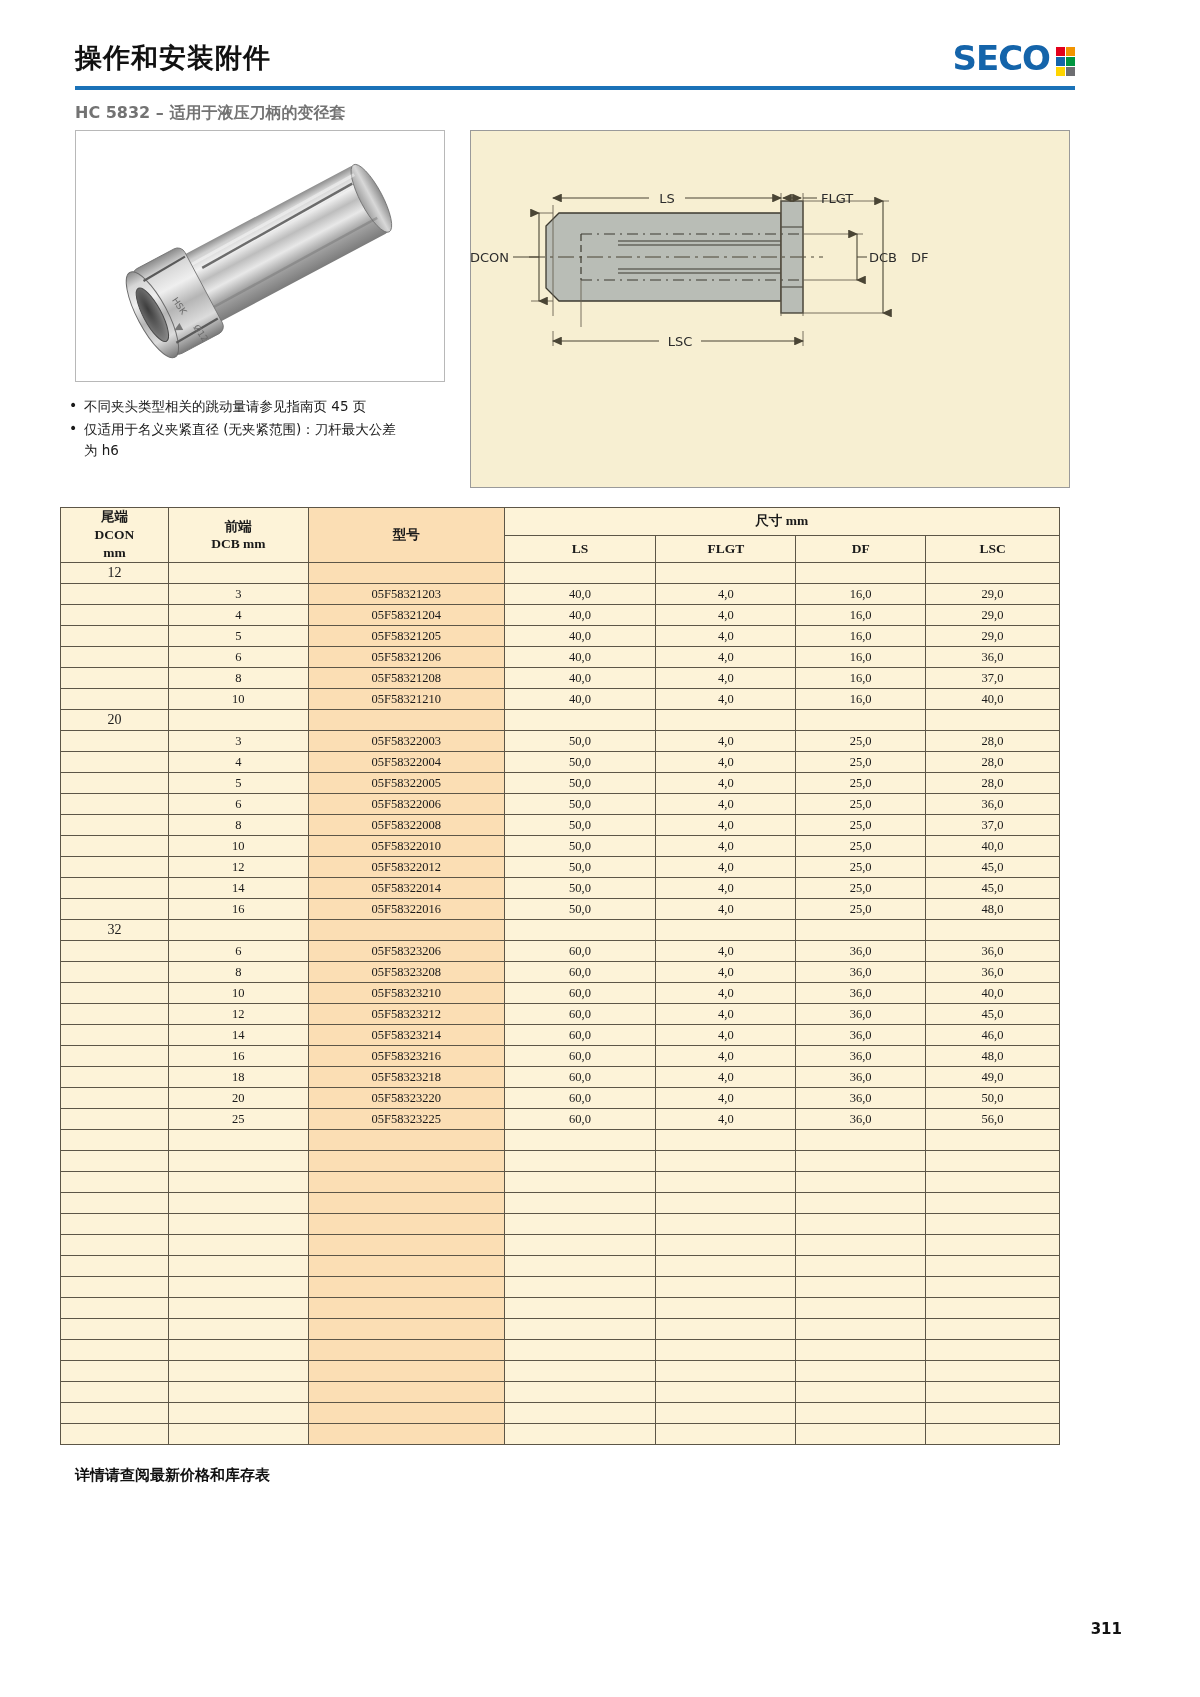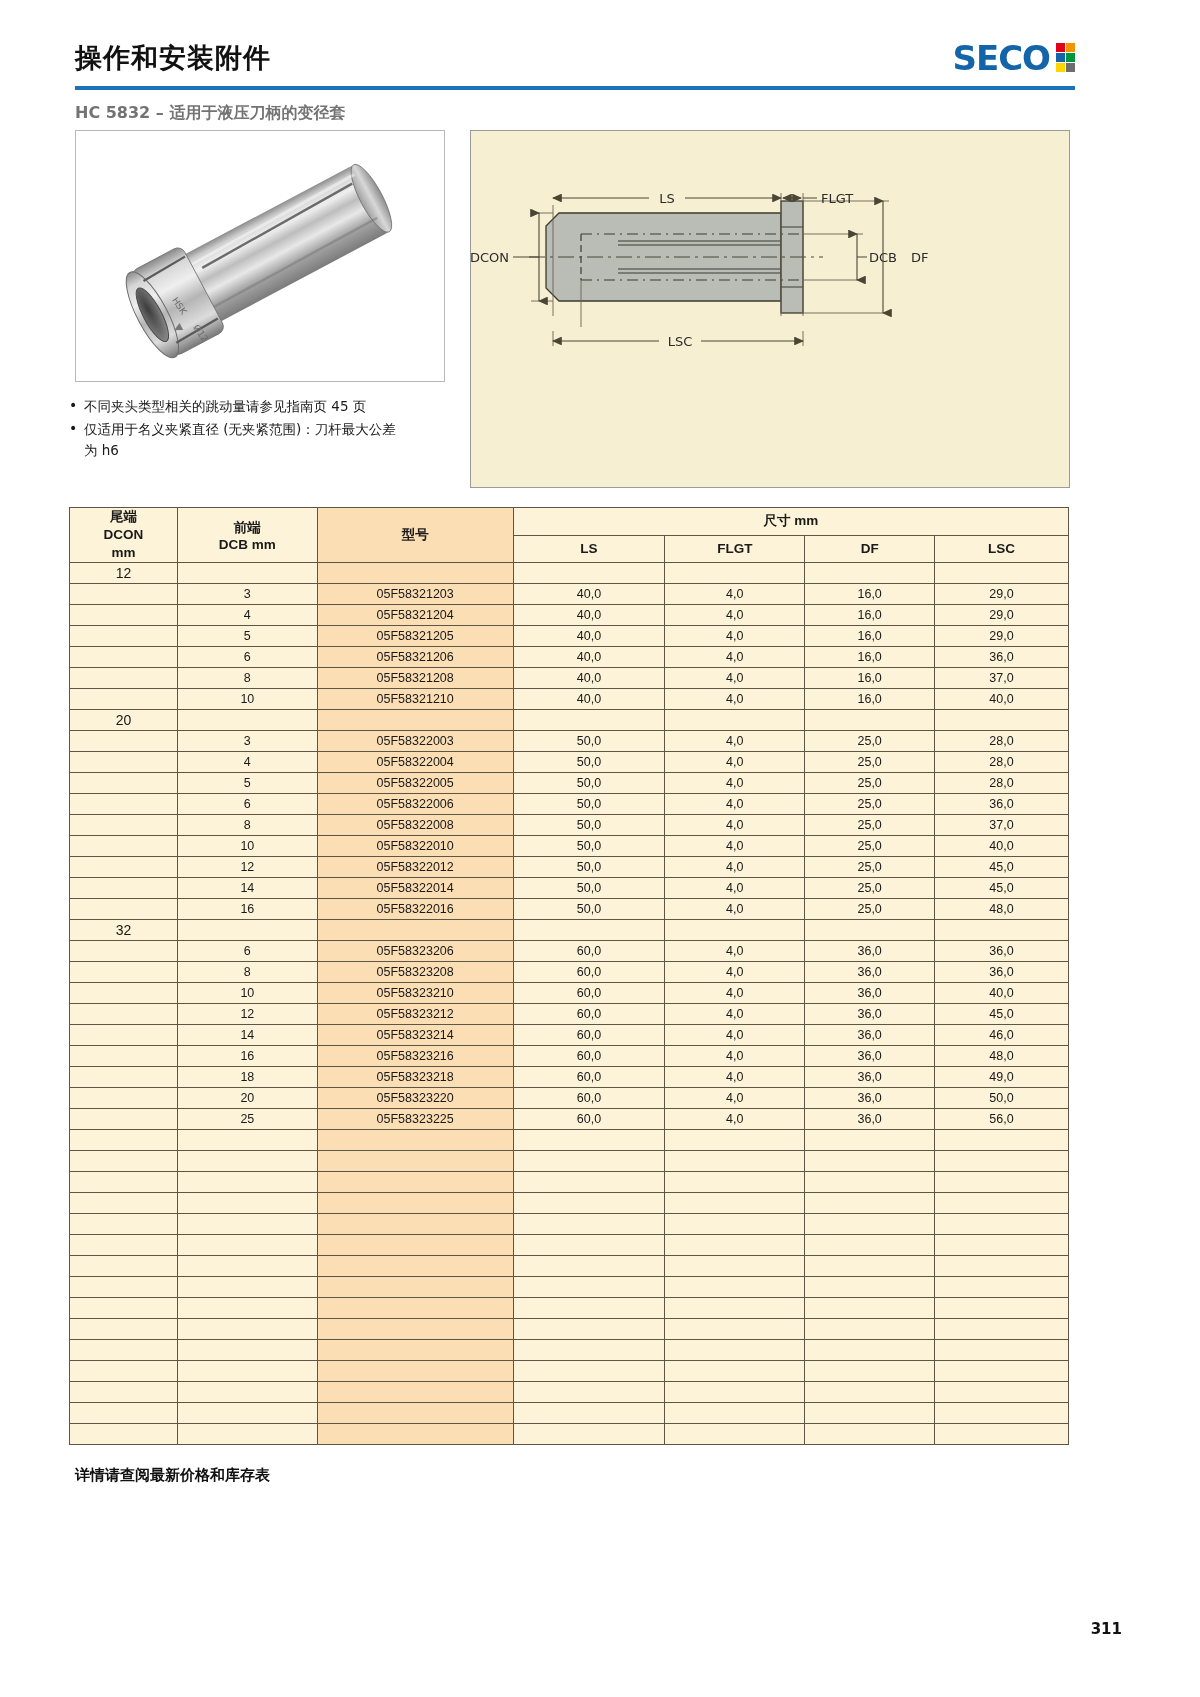--- a/index.html
+++ b/index.html
@@ -17,21 +17,21 @@
   
   .hdr { position:absolute; left:75px; top:34px; width:1000px; height:58px; }
   .hdr-title {
     font-family:"DejaVu Serif", serif;
     font-weight:bold;
     font-size:27px;
     letter-spacing:1px;
     color:#111;
     position:absolute; left:0; top:6px;
   }
-  .logo { position:absolute; right:0; top:6px; display:flex; align-items:flex-start; }
+  .logo { position:absolute; right:0; top:6px; display:flex; align-items:flex-end; }
   .logo-word {
     font-family:"DejaVu Sans", sans-serif;
     font-weight:bold;
     font-size:34px;
     letter-spacing:-1px;
     color:#1464aa;
     line-height:36px;
   }
   .logo-squares {
     display:grid;
@@ -73,23 +73,23 @@
   .bullet .cont { display:block; }
 
   
   .diagram-box {
     position:absolute; left:470px; top:130px; width:600px; height:358px;
     border:1px solid #9a9a9a; background:#f7efd2;
   }
 
   
   .tbl {
-    position:absolute; left:69px; top:507px; width:1000px;
+    position:absolute; left:60px; top:507px; width:1000px;
     border-collapse:collapse;
-    font-family:Liberation Sans, sans-serif;
+    font-family:Liberation Serif, serif;
     font-size:12.5px;
     color:#1a1a1a;
   }
   .tbl td, .tbl th {
     border:1px solid #5d5647;
     padding:0;
     background:#fdf3d8;
     height:21px;
     text-align:center;
     vertical-align:middle;

